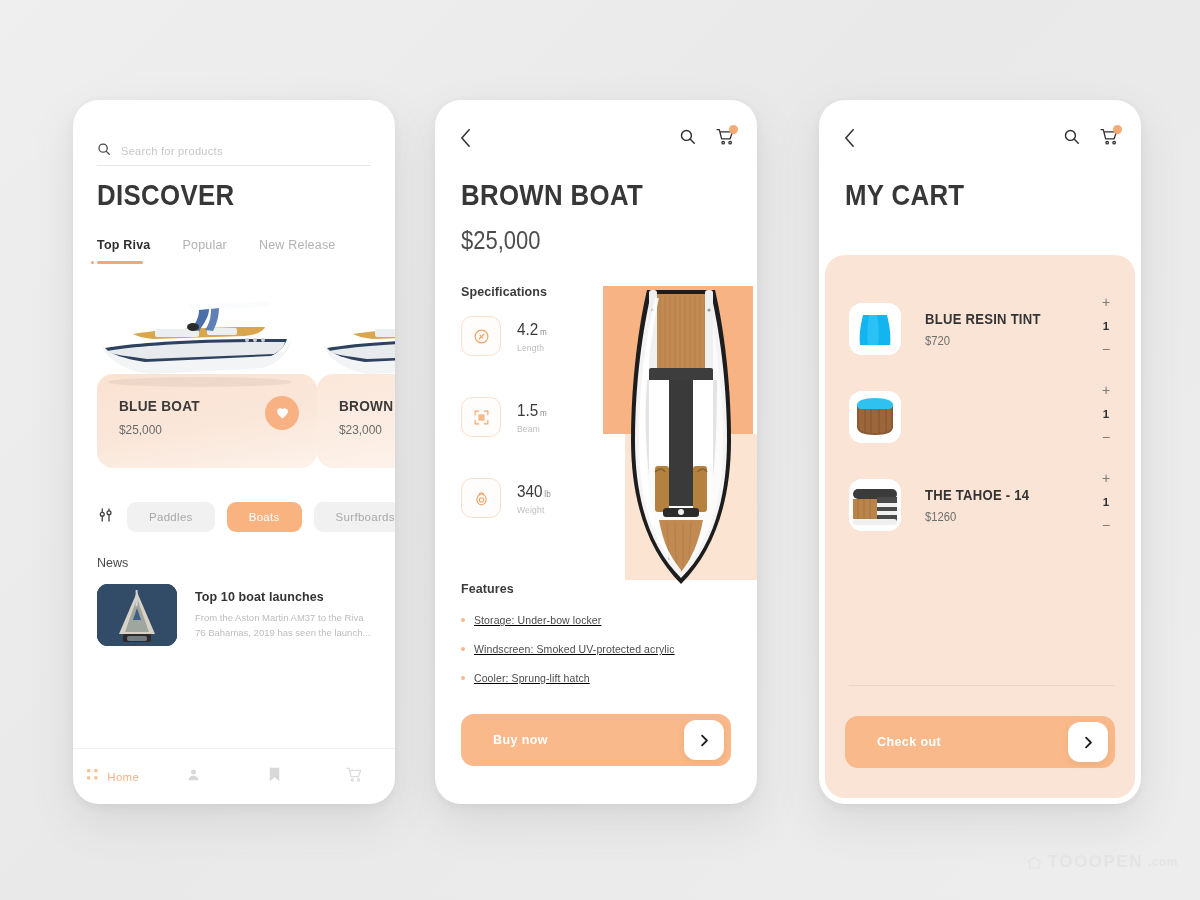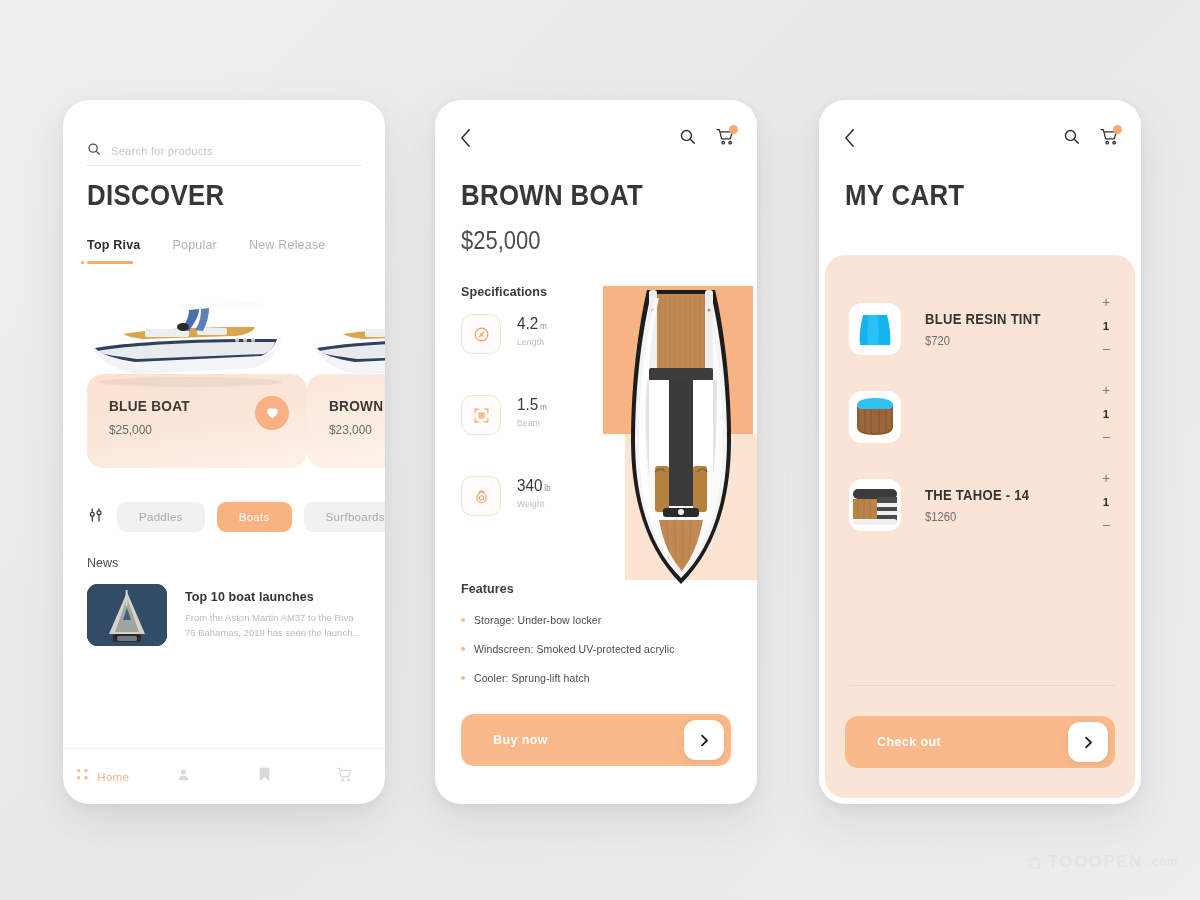--- a/index.html
+++ b/index.html
@@ -16,21 +16,21 @@
   }
 
   
   .phone {
     position: absolute;
     background: #ffffff;
     border-radius: 26px;
     box-shadow: 0 18px 44px rgba(90,90,90,.13), 0 3px 10px rgba(90,90,90,.07);
     overflow: hidden;
   }
-  #phone1 { left: 63px;  top: 100px; width: 322px; height: 704px; }
+  #phone1 { left: 73px;  top: 100px; width: 322px; height: 704px; }
   #phone2 { left: 435px; top: 100px; width: 322px; height: 704px; }
   #phone3 { left: 819px; top: 100px; width: 322px; height: 704px; }
 
   
   .bigtitle {
     font-family: "Liberation Sans Narrow","Liberation Sans", sans-serif;
     font-weight: 700;
     font-size: 30px;
     letter-spacing: .4px;
     color: #373737;
@@ -128,38 +128,38 @@
   .cart-badge {
     position: absolute; right: -3px; top: -3px; width: 9px; height: 9px; border-radius: 50%;
     background: #f6ab74;
   }
 
   #phone2 .title { position: absolute; left: 26px; top: 78px; }
   #phone2 .price { position: absolute; left: 26px; top: 126px; }
   #phone2 .spec-head { position: absolute; left: 26px; top: 185px; }
 
   .spec-list { position: absolute; left: 26px; top: 214px; }
-  .spec-row { display: flex; gap: 16px; height: 44px; margin-bottom: 37px; }
+  .spec-row { display: flex; align-items: center; gap: 16px; height: 44px; margin-bottom: 37px; }
   .spec-ico {
     width: 40px; height: 40px; border-radius: 11px; border: 1px solid #fae0cb;
     background: #fffdfb; display: flex; align-items: center; justify-content: center;
   }
   .spec-val { font-family: "Liberation Sans Narrow","Liberation Sans", sans-serif;
               font-size: 17px; color: #3b3b3b; transform: scaleX(.9); transform-origin: left center; }
   .spec-val .u { font-size: 9px; color: #8d8d8d; margin-left: 2px; }
   .spec-key { font-size: 8.5px; color: #bdbdbd; margin-top: 3px; letter-spacing: .2px; }
 
   
   .hero-wrap { position: absolute; left: 168px; top: 176px; width: 175px; height: 316px; }
   .hero-bg-a { position: absolute; left: 0; top: 10px; width: 150px; height: 148px; background: #f8b384; }
   .hero-bg-b { position: absolute; left: 22px; top: 158px; width: 153px; height: 146px; background: #fce4d2; }
   .hero-boat { position: absolute; left: 22px; top: 0; width: 112px; height: 310px; }
 
   #phone2 .feat-head { position: absolute; left: 26px; top: 482px; }
-  .feat-list { position: absolute; left: 26px; top: 514px; }
+  .feat-list { position: absolute; left: 26px; top: 514px; text-decoration: underline; }
   .feat-row { display: flex; align-items: baseline; gap: 9px; margin-bottom: 17px; }
   .feat-dot { width: 4px; height: 4px; border-radius: 50%; background: #f7b98f; flex: 0 0 auto; position: relative; top: -2px; }
   .feat-txt { font-size: 10.5px; color: #4c4c4c; letter-spacing: .1px; }
 
   .cta {
     position: absolute; left: 26px; bottom: 38px; width: 270px; height: 52px;
     background: #f9b98a; border-radius: 13px; display: flex; align-items: center;
     cursor: pointer; border: none;
   }
   .cta .lbl { margin-left: 32px; font-size: 12.5px; color: #ffffff; font-weight: 700; letter-spacing: .4px; }

